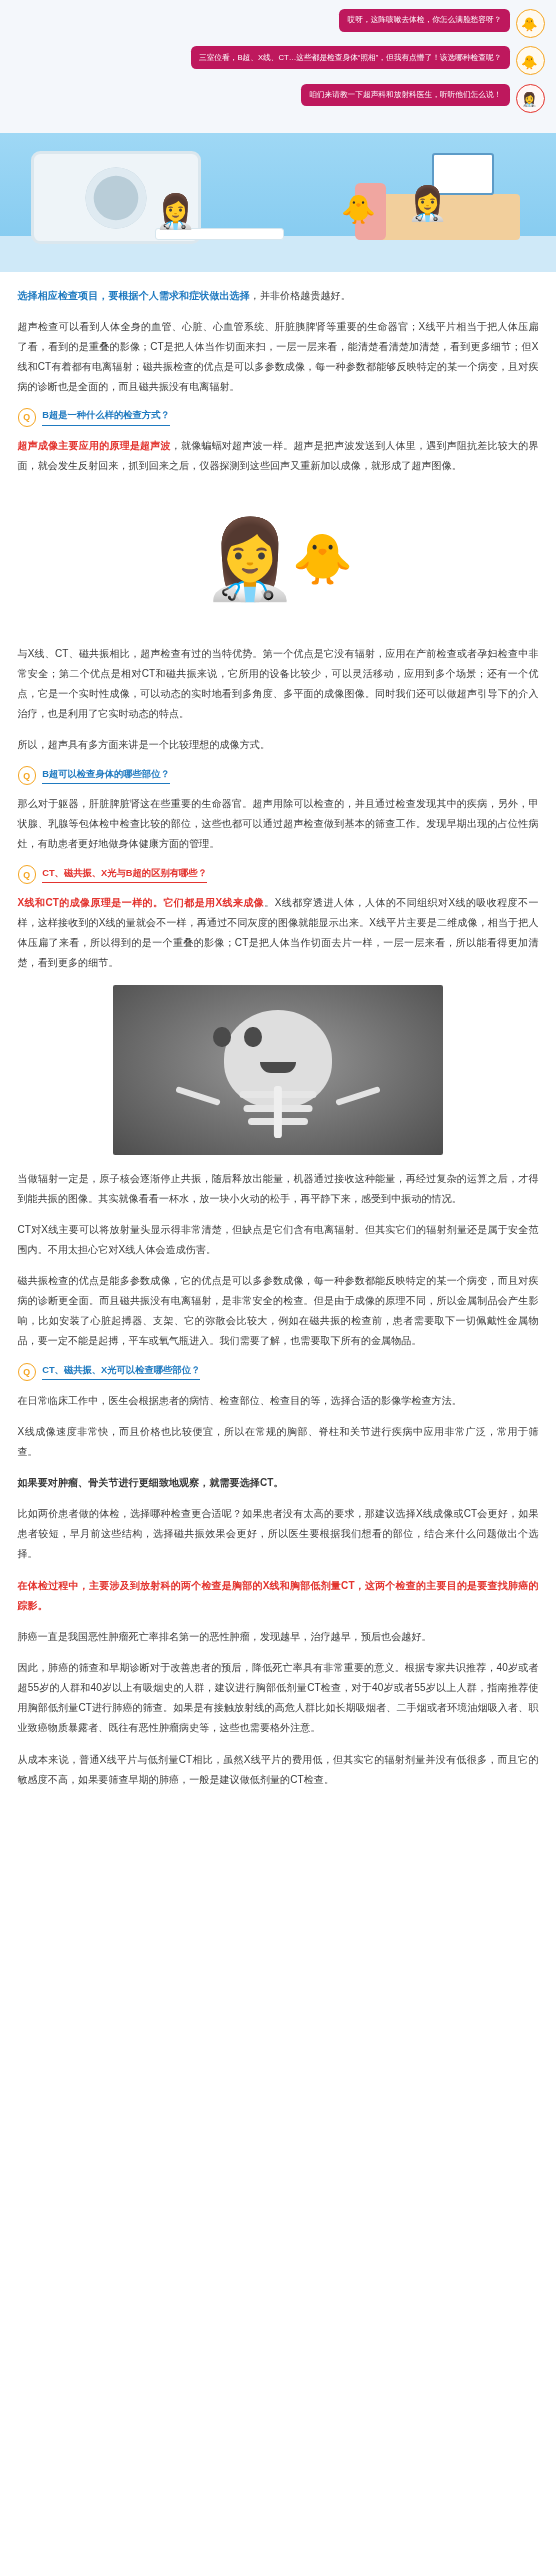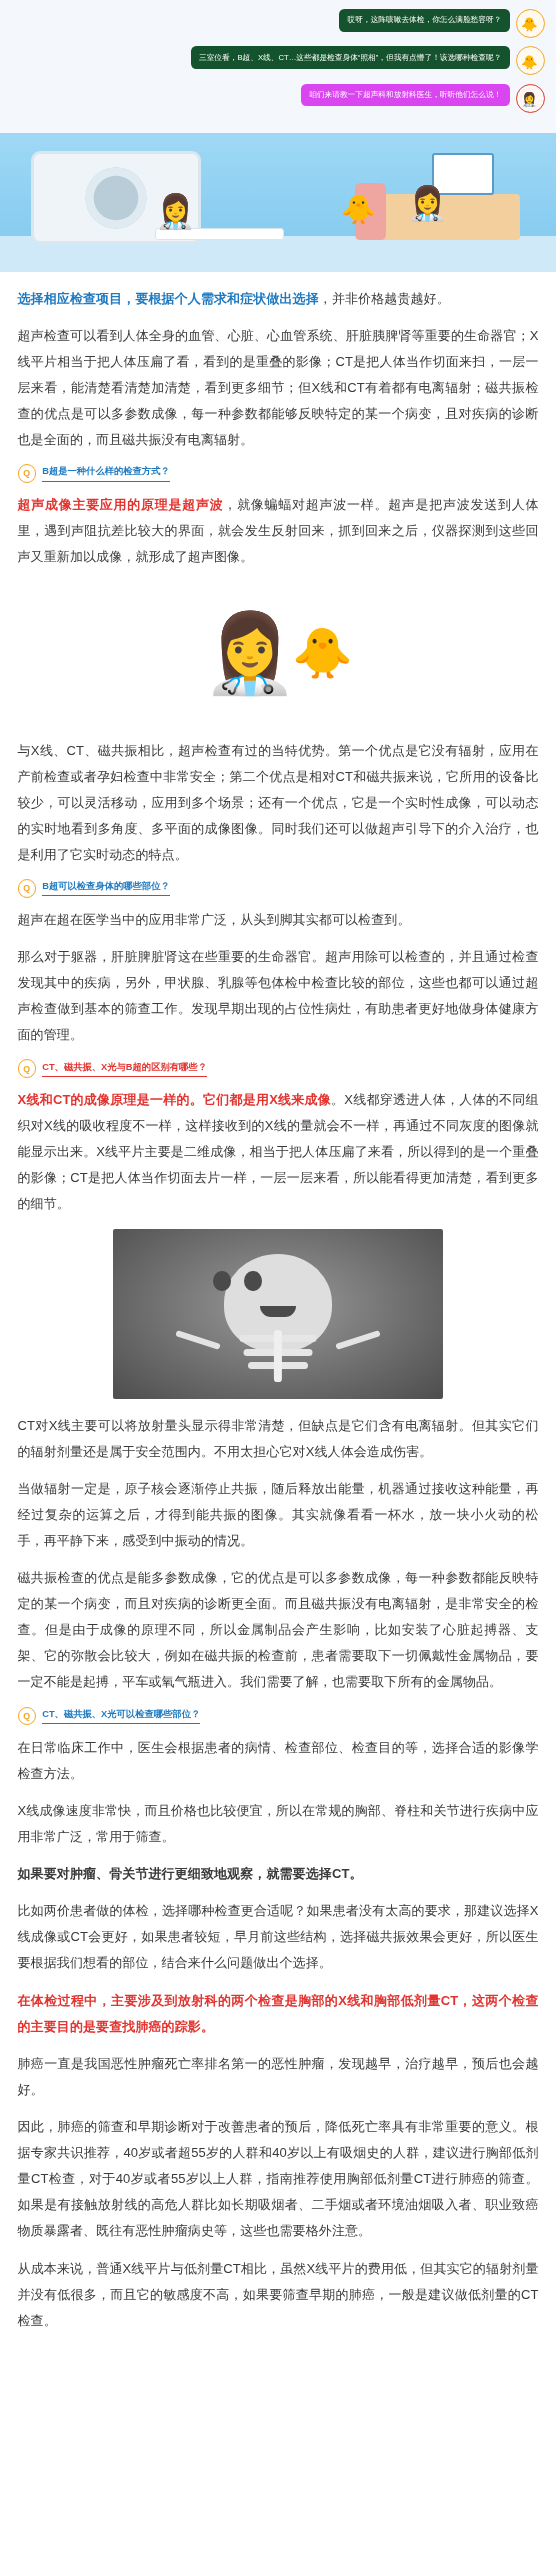--- a/index.html
+++ b/index.html
@@ -25,22 +25,22 @@
   .chat-row.right { justify-content:flex-end; }
   .bubble {
     background: #36a9e1;
     color:#fff;
     border-radius: 5.2px;
     padding: 5.2px 8.2px;
     font-size: 7.7px;
     line-height: 1.6;
     max-width: 422px;
   }
-  .bubble.q { background:#14532d; }
-  .bubble.a { background:#d946ef;text-align:center; }
+  .bubble.q { background:#be185d; }
+  .bubble.a { background:#be185d;text-align:center; }
   .avatar {
     width:29px; height:29px;
     border-radius: 50%;
     margin-left: 6.2px;
     flex: 0 0 29px;
     background:#fff;
     border:1px solid #e3342f;
     position:relative;
     overflow:hidden;
   }
@@ -93,21 +93,21 @@
   .hero .char {
     position:absolute; font-size:33px;
   }
   .hero .c1 { left:155px; bottom:41px; }
   .hero .c2 { right:108px; bottom:49px; }
   .hero .c3 { right:180px; bottom:46px; font-size:28px; }
 
   
   .body { padding: 13.4px 17.5px 20.6px 17.5px; }
   p.para {
-    font-size: 13px;
+    font-size: 10px;
     line-height: 2.0;
     margin: 0 0 11.3px 0;
     text-align: justify;
     letter-spacing: 0.1px;
   }
   .bold { font-weight:bold; }
   .hl-blue { color:#1f7ac0; font-weight:bold; }
   .hl-red { color:#e3342f; font-weight:bold; }
 
   
@@ -239,27 +239,27 @@
     <p class="para">
       <span class="hl-red">超声成像主要应用的原理是超声波</span><span>，就像蝙蝠对超声波一样。超声是把声波发送到人体里，遇到声阻抗差比较大的界面，就会发生反射回来，抓到回来之后，仪器探测到这些回声又重新加以成像，就形成了超声图像。</span>
     </p>
 
     <div class="illus">
       <span class="big">👩‍⚕️</span>
       <span class="small">🐥</span>
     </div>
 
     <p class="para">与X线、CT、磁共振相比，超声检查有过的当特优势。第一个优点是它没有辐射，应用在产前检查或者孕妇检查中非常安全；第二个优点是相对CT和磁共振来说，它所用的设备比较少，可以灵活移动，应用到多个场景；还有一个优点，它是一个实时性成像，可以动态的实时地看到多角度、多平面的成像图像。同时我们还可以做超声引导下的介入治疗，也是利用了它实时动态的特点。</p>
+    <p class="para">所以，超声具有多方面来讲是一个比较理想的成像方式。</p>
 
     <div class="qhead">
       <div class="qbadge">Q</div>
       <div class="qtitle">B超可以检查身体的哪些部位？</div>
     </div>
 
-    <p class="para">超声在超在医学当中的应用非常广泛，从头到脚其实都可以检查到。</p>
     <p class="para">那么对于躯器，肝脏脾脏肾这在些重要的生命器官。超声用除可以检查的，并且通过检查发现其中的疾病，另外，甲状腺、乳腺等包体检中检查比较的部位，这些也都可以通过超声检查做到基本的筛查工作。发现早期出现的占位性病灶，有助患者更好地做身体健康方面的管理。</p>
 
     <div class="qhead">
       <div class="qbadge">Q</div>
       <div class="qtitle red">CT、磁共振、X光与B超的区别有哪些？</div>
     </div>
 
     <p class="para">
       <span class="hl-red">X线和CT的成像原理是一样的。它们都是用X线来成像</span><span>。X线都穿透进人体，人体的不同组织对X线的吸收程度不一样，这样接收到的X线的量就会不一样，再通过不同灰度的图像就能显示出来。X线平片主要是二维成像，相当于把人体压扁了来看，所以得到的是一个重叠的影像；CT是把人体当作切面去片一样，一层一层来看，所以能看得更加清楚，看到更多的细节。</span>
     </p>
@@ -270,22 +270,22 @@
       <div class="eye r"></div>
       <div class="mouth"></div>
       <div class="rib" style="top:106px"></div>
       <div class="rib" style="top:120px;width:69px"></div>
       <div class="rib" style="top:133px;width:60px"></div>
       <div class="spine"></div>
       <div class="arm l"></div>
       <div class="arm r"></div>
     </div>
 
+    <p class="para">当做辐射一定是，原子核会逐渐停止共振，随后释放出能量，机器通过接收这种能量，再经过复杂的运算之后，才得到能共振的图像。其实就像看看一杯水，放一块小火动的松手，再平静下来，感受到中振动的情况。</p>
     <p class="para">CT对X线主要可以将放射量头显示得非常清楚，但缺点是它们含有电离辐射。但其实它们的辐射剂量还是属于安全范围内。不用太担心它对X线人体会造成伤害。</p>
-    <p class="para">当做辐射一定是，原子核会逐渐停止共振，随后释放出能量，机器通过接收这种能量，再经过复杂的运算之后，才得到能共振的图像。其实就像看看一杯水，放一块小火动的松手，再平静下来，感受到中振动的情况。</p>
     <p class="para">磁共振检查的优点是能多参数成像，它的优点是可以多参数成像，每一种参数都能反映特定的某一个病变，而且对疾病的诊断更全面。而且磁共振没有电离辐射，是非常安全的检查。但是由于成像的原理不同，所以金属制品会产生影响，比如安装了心脏起搏器、支架、它的弥散会比较大，例如在磁共振的检查前，患者需要取下一切佩戴性金属物品，要一定不能是起搏，平车或氧气瓶进入。我们需要了解，也需要取下所有的金属物品。</p>
 
     <div class="qhead">
       <div class="qbadge">Q</div>
       <div class="qtitle">CT、磁共振、X光可以检查哪些部位？</div>
     </div>
 
     <p class="para">在日常临床工作中，医生会根据患者的病情、检查部位、检查目的等，选择合适的影像学检查方法。</p>
 
     <p class="para">

